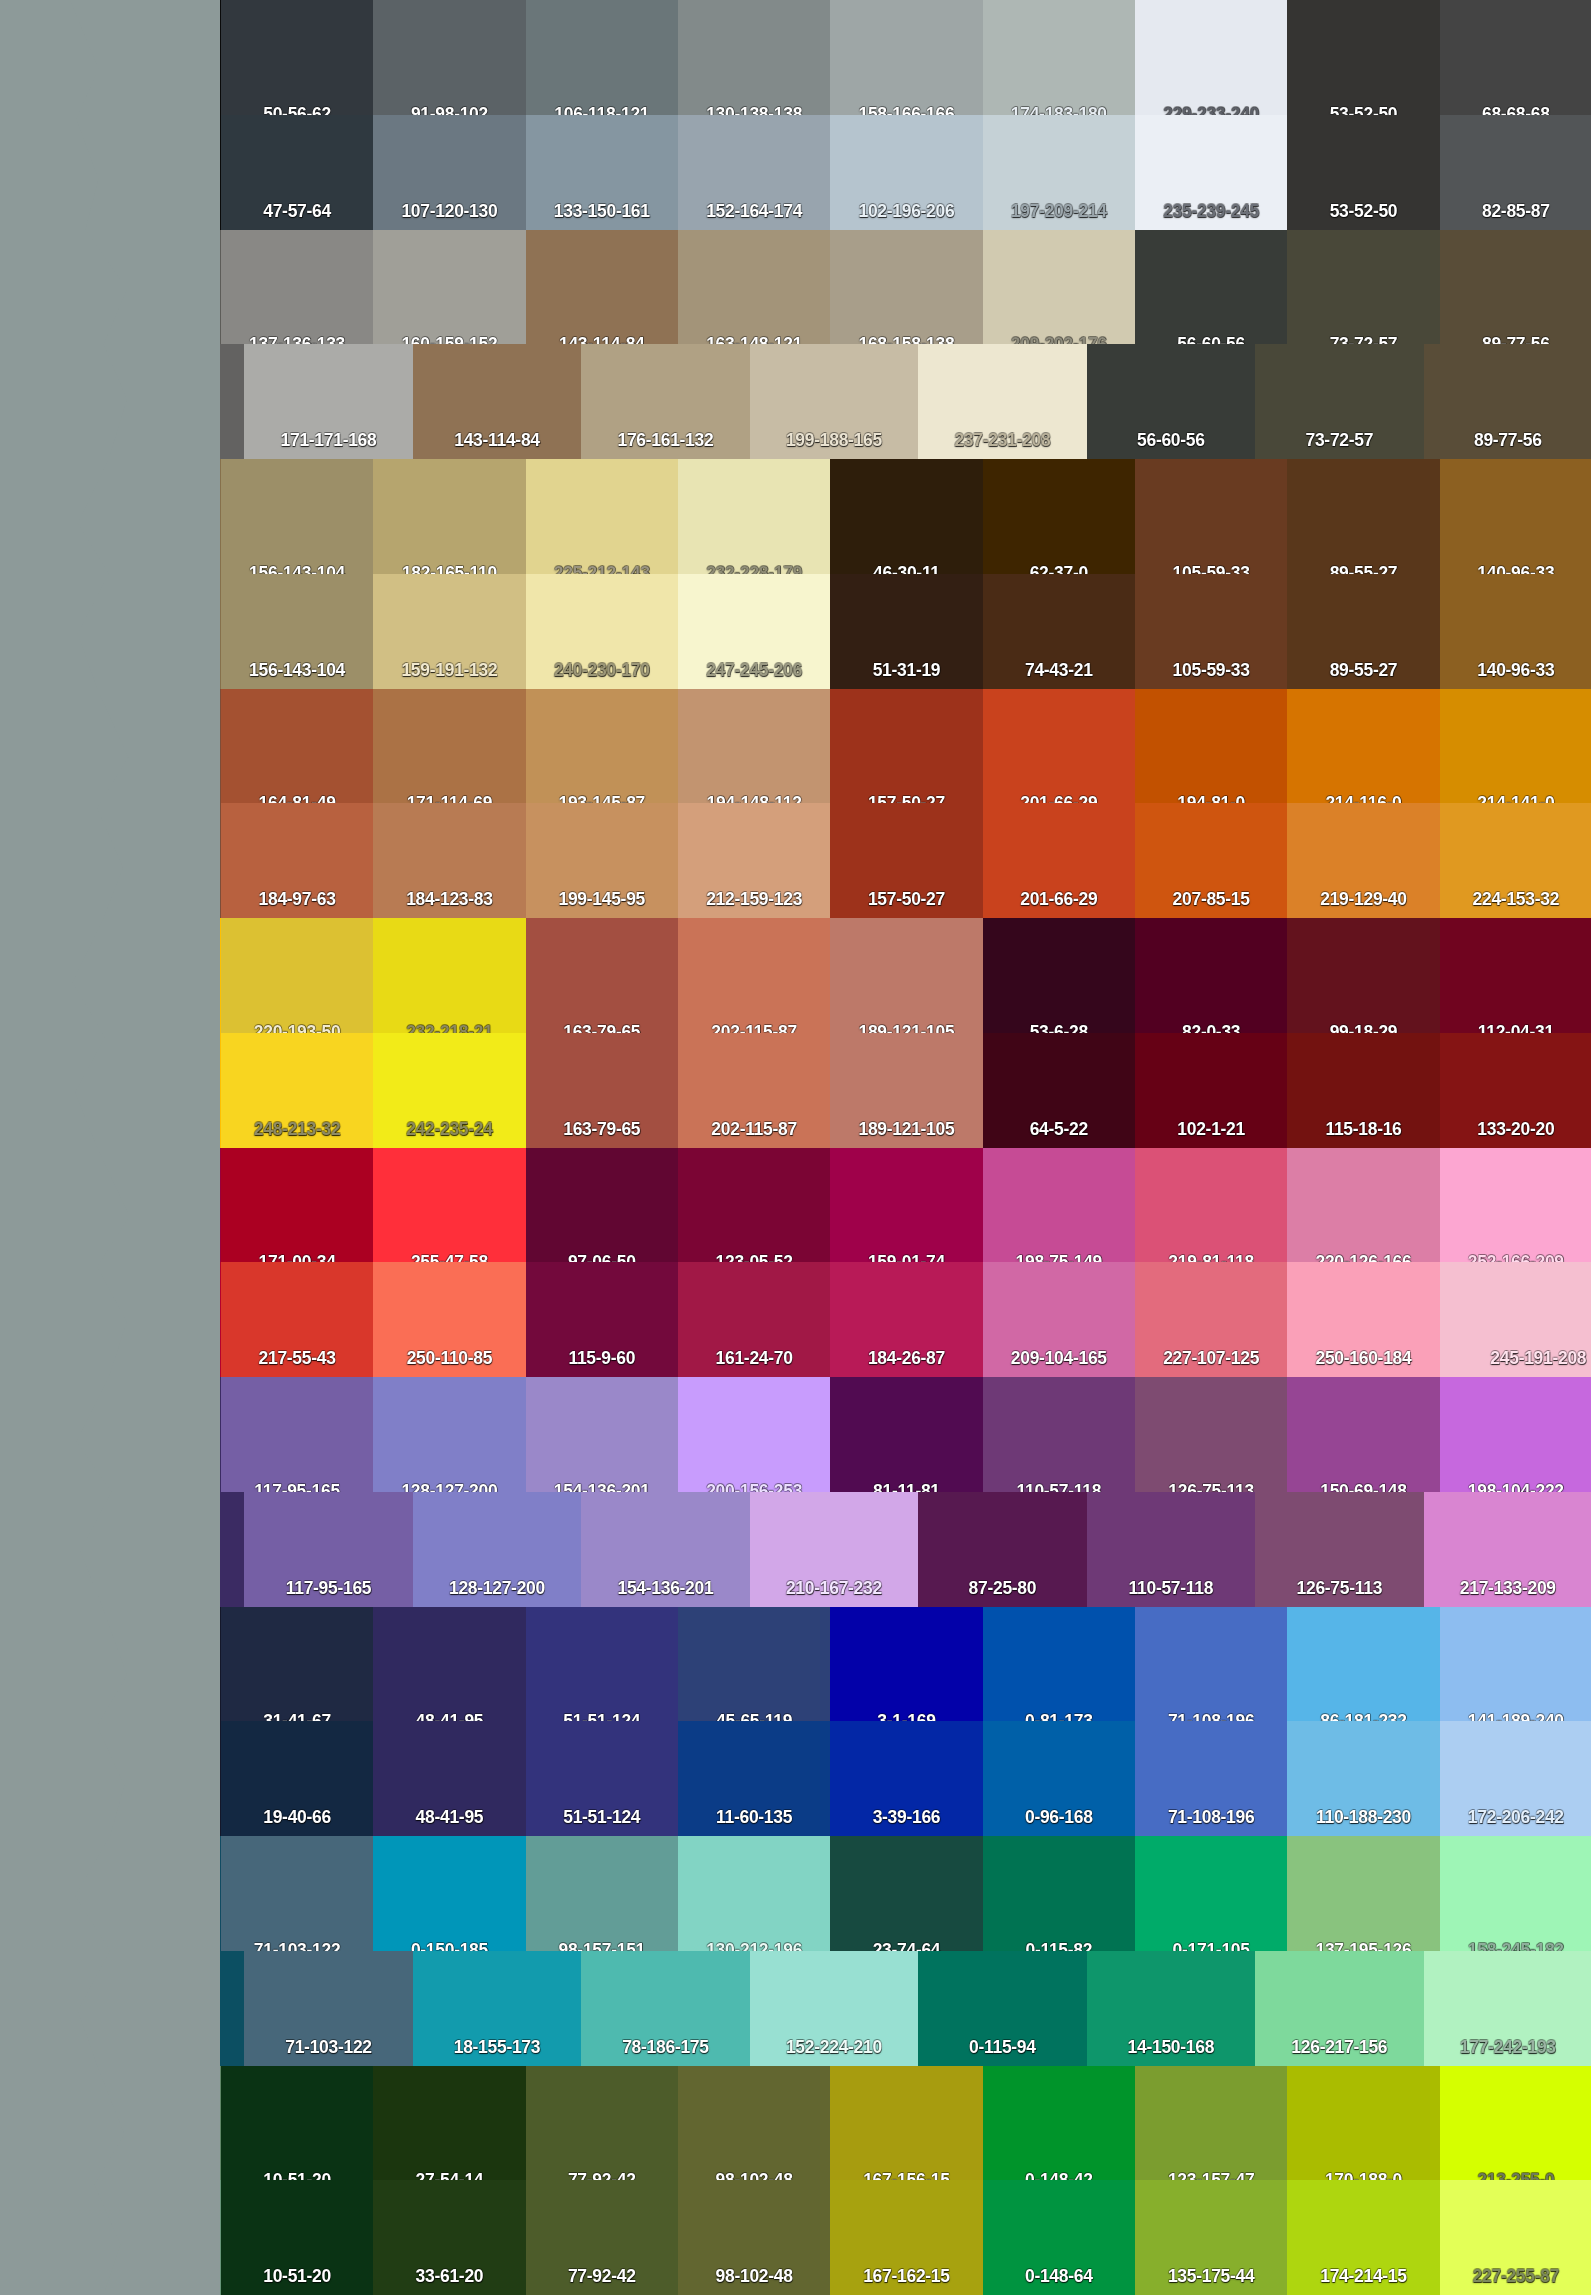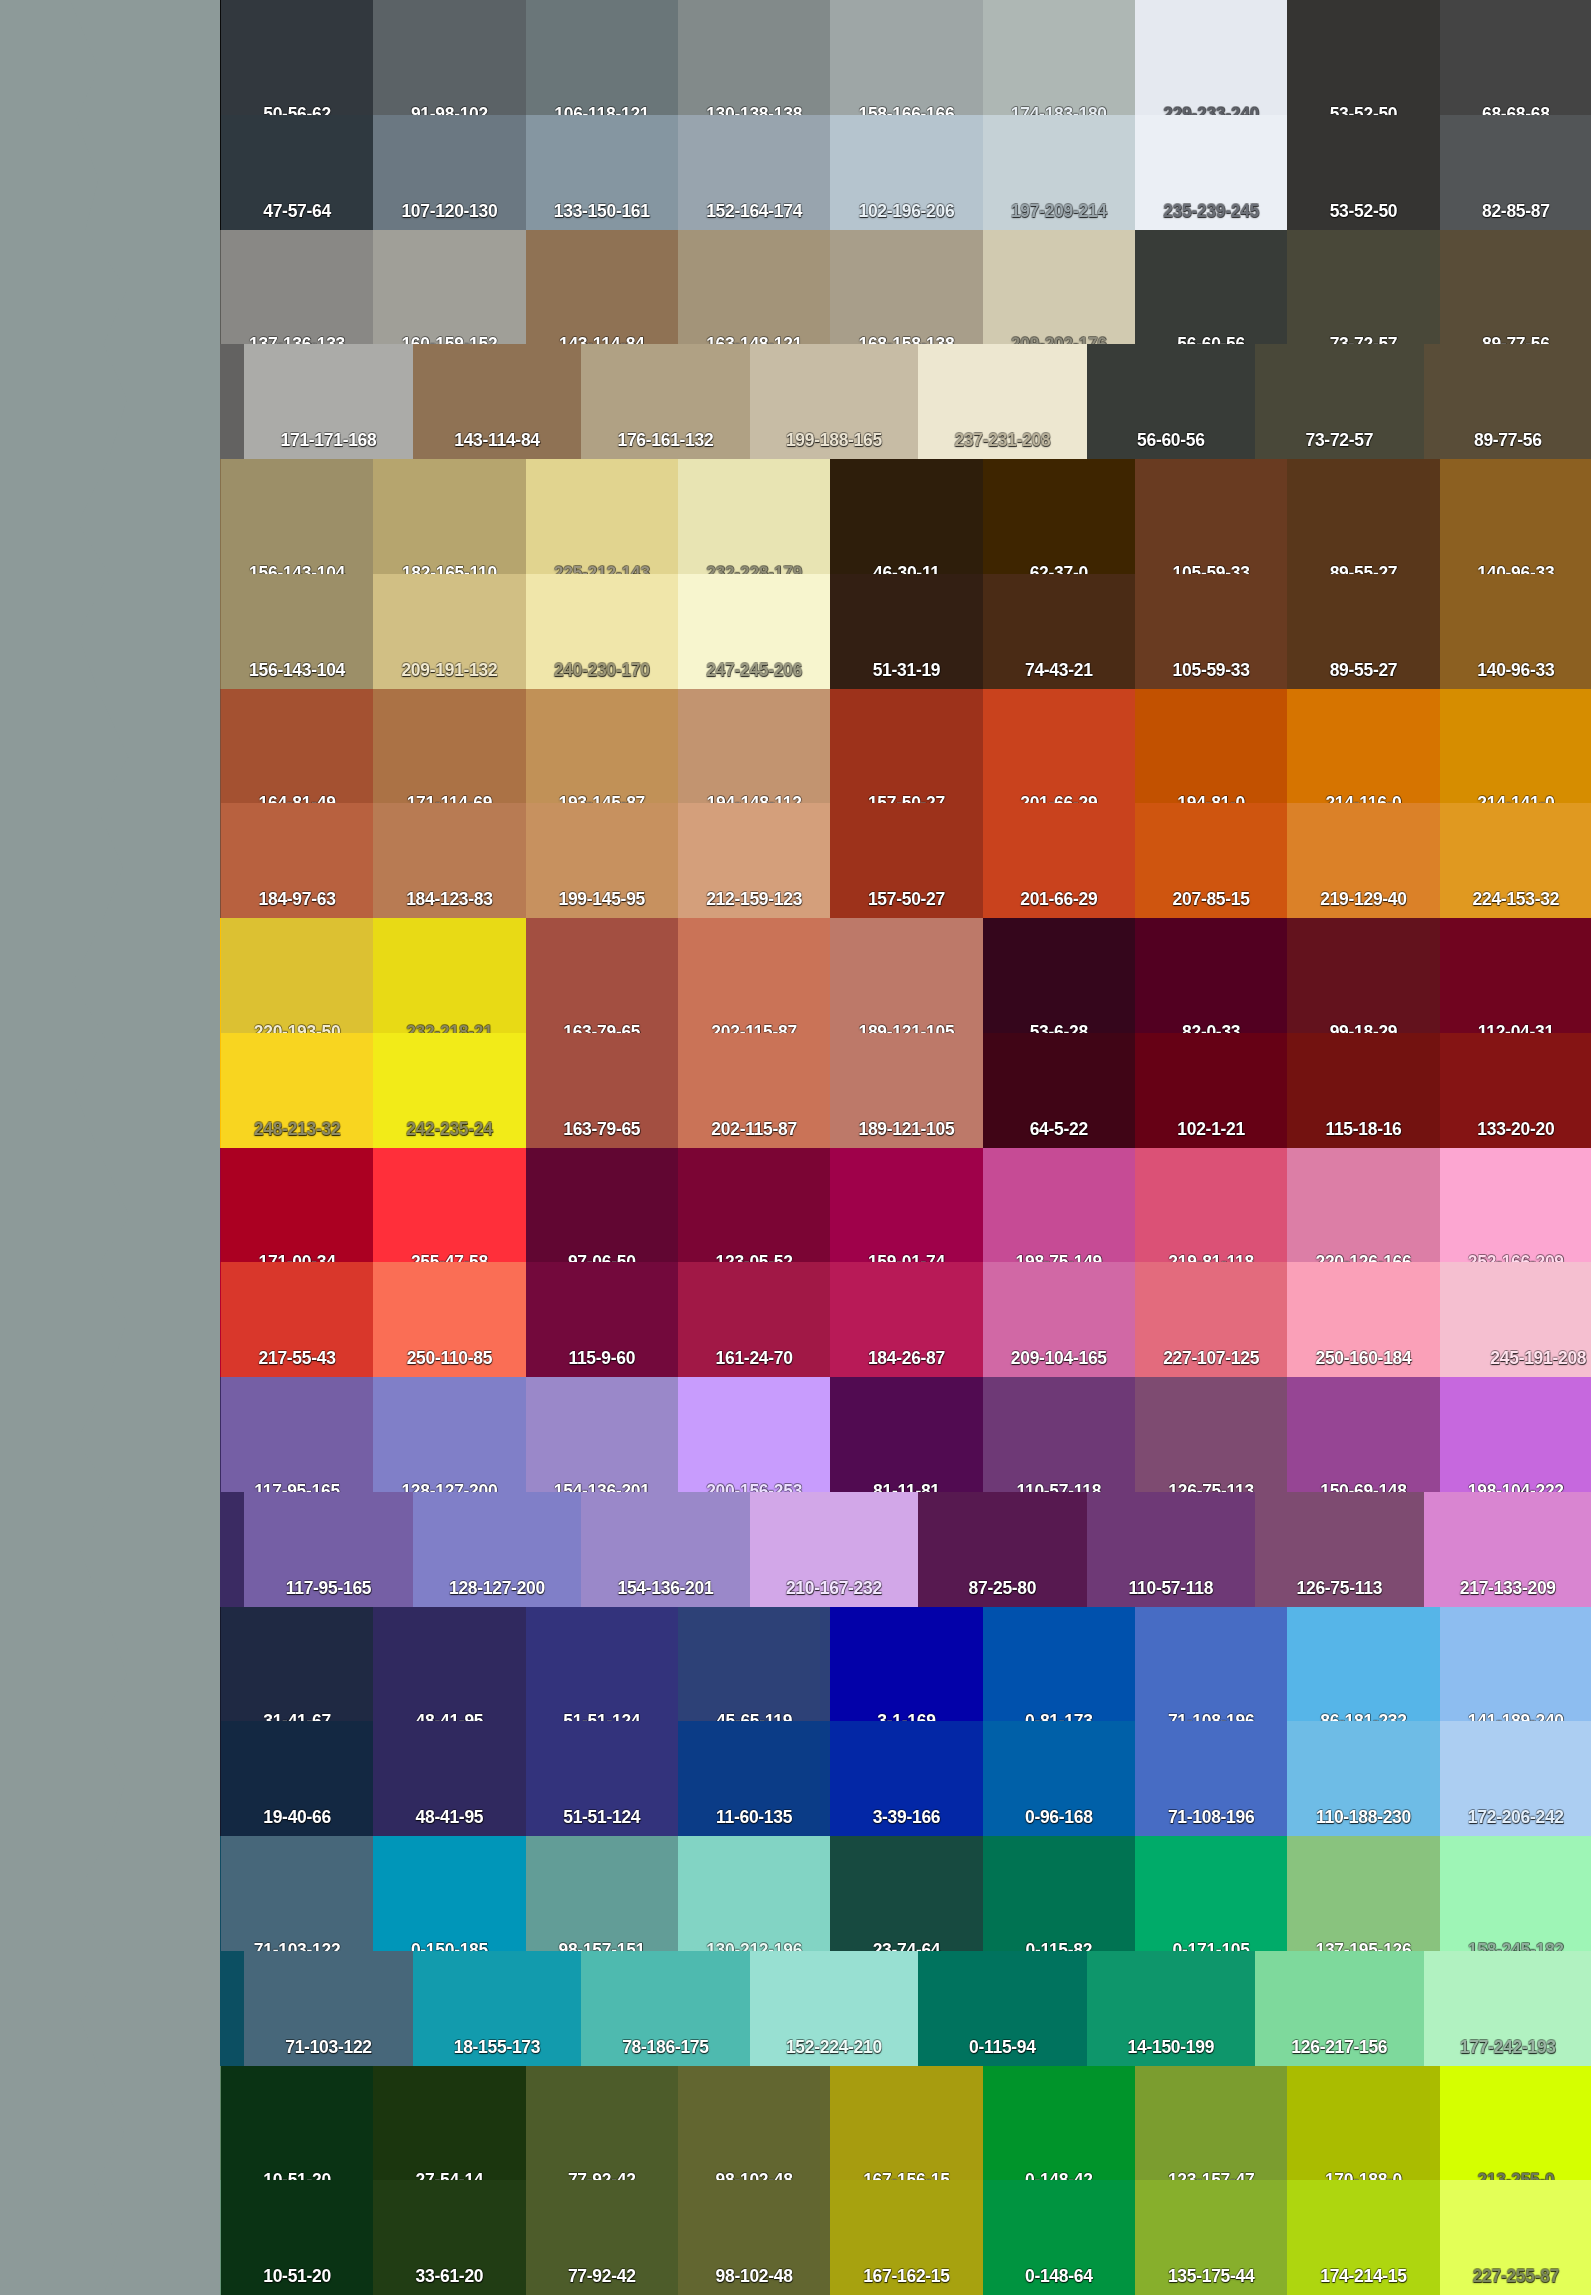--- a/index.html
+++ b/index.html
@@ -264,21 +264,21 @@
           </div>
         </div>
         <div class="subrow bottom">
           <div class="swatch first-col" style="background: rgb(134, 112, 75);">
             <span class="swatch-label" style="color: rgb(255, 255, 255);">134-112-75</span>
           </div>
           <div class="swatch" style="background: rgb(156, 143, 104);">
             <span class="swatch-label" style="color: rgb(255, 255, 255);">156-143-104</span>
           </div>
           <div class="swatch" style="background: rgb(209, 191, 132);">
-            <span class="swatch-label" style="color: rgb(241, 233, 207);">209-191-132</span>
+            <span class="swatch-label" style="color: rgb(241, 233, 207);">159-191-132</span>
           </div>
           <div class="swatch" style="background: rgb(240, 230, 170);">
             <span class="swatch-label" style="color: rgb(156, 151, 120);">240-230-170</span>
           </div>
           <div class="swatch" style="background: rgb(247, 245, 206);">
             <span class="swatch-label" style="color: rgb(155, 154, 131);">247-245-206</span>
           </div>
           <div class="swatch" style="background: rgb(51, 31, 19);">
             <span class="swatch-label" style="color: rgb(255, 255, 255);">51-31-19</span>
           </div>
@@ -669,21 +669,21 @@
           <div class="swatch" style="background: rgb(78, 186, 175);">
             <span class="swatch-label" style="color: rgb(255, 255, 255);">78-186-175</span>
           </div>
           <div class="swatch" style="background: rgb(152, 224, 210);">
             <span class="swatch-label" style="color: rgb(239, 252, 248);">152-224-210</span>
           </div>
           <div class="swatch" style="background: rgb(0, 115, 94);">
             <span class="swatch-label" style="color: rgb(255, 255, 255);">0-115-94</span>
           </div>
           <div class="swatch" style="background: rgb(14, 150, 107);">
-            <span class="swatch-label" style="color: rgb(255, 255, 255);">14-150-199</span>
+            <span class="swatch-label" style="color: rgb(255, 255, 255);">14-150-168</span>
           </div>
           <div class="swatch" style="background: rgb(126, 217, 156);">
             <span class="swatch-label" style="color: rgb(255, 255, 255);">126-217-156</span>
           </div>
           <div class="swatch" style="background: rgb(177, 242, 193);">
             <span class="swatch-label" style="color: rgb(153, 179, 162);">177-242-193</span>
           </div>
         </div>
       </div>
       <div class="band">

